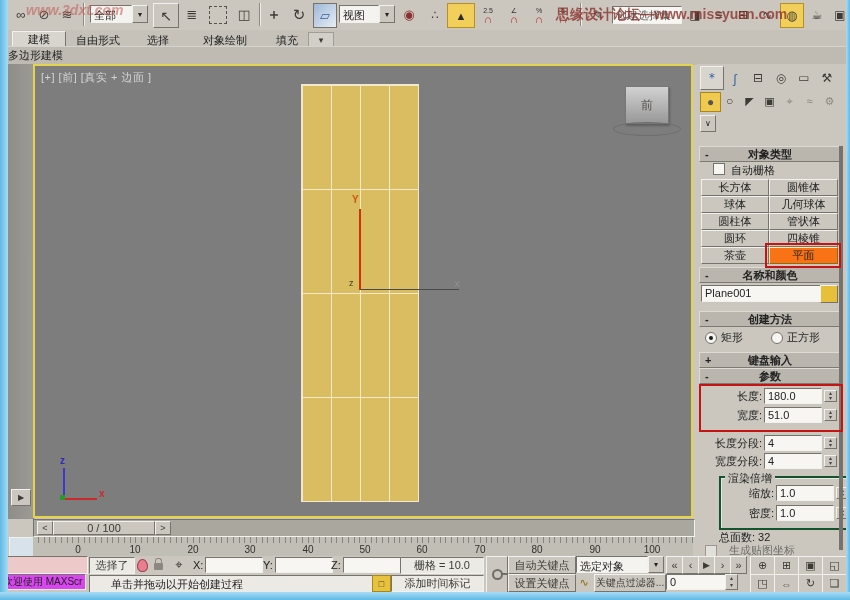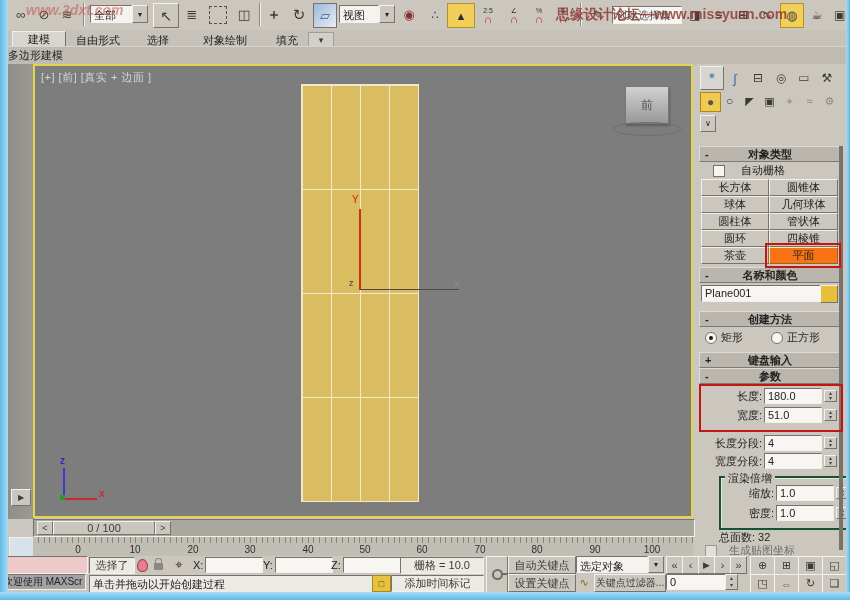--- a/index.html
+++ b/index.html
@@ -2,21 +2,21 @@
 <html><head>
 <meta charset="utf-8">
 <style>
   html,body{margin:0;padding:0}
   #app{position:relative;width:850px;height:600px;background:#cbc7bf;
        font-family:"Liberation Sans","DejaVu Sans",sans-serif;font-size:11px;color:#222;
        overflow:hidden;user-select:none}
   .abs{position:absolute}
   .raised{background:#cbc7bf;border:1px solid;border-color:#f2f1ee #76736c #76736c #f2f1ee}
   .sunken{background:#eceae5;border:1px solid;border-color:#76736c #f2f1ee #f2f1ee #76736c}
-  .white{background:#a3a3a3}
+  .white{background:#d946ef}
   .icon{display:flex;align-items:center;justify-content:center;color:#3d3b36;overflow:hidden}
   .sep{width:1px;background:#8d8a82;border-right:1px solid #efeeea}
   .combo{display:flex;align-items:stretch}
   .combo .val{flex:1;padding:2px 3px;background:#f4f3ef;border:1px solid;border-color:#76736c #f2f1ee #f2f1ee #76736c;white-space:nowrap;overflow:hidden}
   .combo .arr{width:14px;display:flex;align-items:center;justify-content:center;background:#cbc7bf;border:1px solid;border-color:#f2f1ee #76736c #76736c #f2f1ee;font-size:8px}
   .rollout{background:#bab6ae;border:1px solid;border-color:#dedbd5 #7d7a73 #7d7a73 #dedbd5;display:flex;align-items:center;font-weight:bold;height:14px}
   .rollout .sign{margin-left:5px;width:12px;font-weight:bold}
   .rollout .title{flex:1;text-align:center;margin-right:16px}
   .objbtn{display:flex;align-items:center;justify-content:center;background:#cbc7bf;border:1px solid;border-color:#f2f1ee #76736c #76736c #f2f1ee;height:15px}
   .objbtn.active{background:#f97316;border-color:#f8e9a8 #8a6d10 #8a6d10 #f8e9a8}
@@ -200,21 +200,21 @@
     <span class="abs" style="left:193px;top:3px">X:</span>
     <div class="abs fld" style="left:205px;top:1px;width:50px;height:12px"></div>
     <span class="abs" style="left:263px;top:3px">Y:</span>
     <div class="abs fld" style="left:275px;top:1px;width:50px;height:12px"></div>
     <span class="abs" style="left:331px;top:3px">Z:</span>
     <div class="abs fld" style="left:343px;top:1px;width:50px;height:12px"></div>
     <div class="abs sunken icon" style="left:400px;top:1px;width:82px;height:15px">
         <span>栅格 = 10.0</span>
       </div>
 
-    <div class="abs sunken" style="left:89px;top:19px;width:280px;height:14px;padding:1px 3px;box-sizing:content-box;white-space:nowrap;overflow:hidden"><span>单击并拖动以开始创建过程</span></div>
+    <div class="abs sunken" style="left:89px;top:19px;width:280px;height:14px;padding:1px 21px;box-sizing:content-box;white-space:nowrap;overflow:hidden"><span>单击并拖动以开始创建过程</span></div>
     <div class="abs icon" style="left:372px;top:19px;width:17px;height:15px;background:#e8c23c;border:1px solid #a8881c;font-size:9px">
         <span>□</span>
       </div>
     <div class="abs sunken icon" style="left:391px;top:19px;width:91px;height:15px">
         <span>添加时间标记</span>
       </div>
 
     <div class="abs raised icon" style="left:486px;top:0;width:20px;height:35px">
         <div class="keyicon"></div>
       </div>
@@ -324,21 +324,21 @@
       </div>
 
     <div class="abs combo" style="left:3px;top:51px;width:139px;height:17px">
       <div class="arr">∨</div>
     </div>
 
     <div class="abs rollout" style="left:2px;top:82px;width:139px">
       <span class="sign">-</span>
       <span class="title">对象类型</span>
     </div>
-    <div class="abs" style="left:16px;top:99px;display:flex;align-items:center;gap:16px">
+    <div class="abs" style="left:16px;top:99px;display:flex;align-items:flex-start;gap:6px">
       <div class="cb"></div>
       <span>自动栅格</span>
     </div>
     <div class="abs objbtn" style="left:4px;top:115px;width:66px">
         <span>长方体</span>
       </div>
     <div class="abs objbtn" style="left:72px;top:115px;width:67px">
         <span>圆锥体</span>
       </div>
     <div class="abs objbtn" style="left:4px;top:132px;width:66px">

